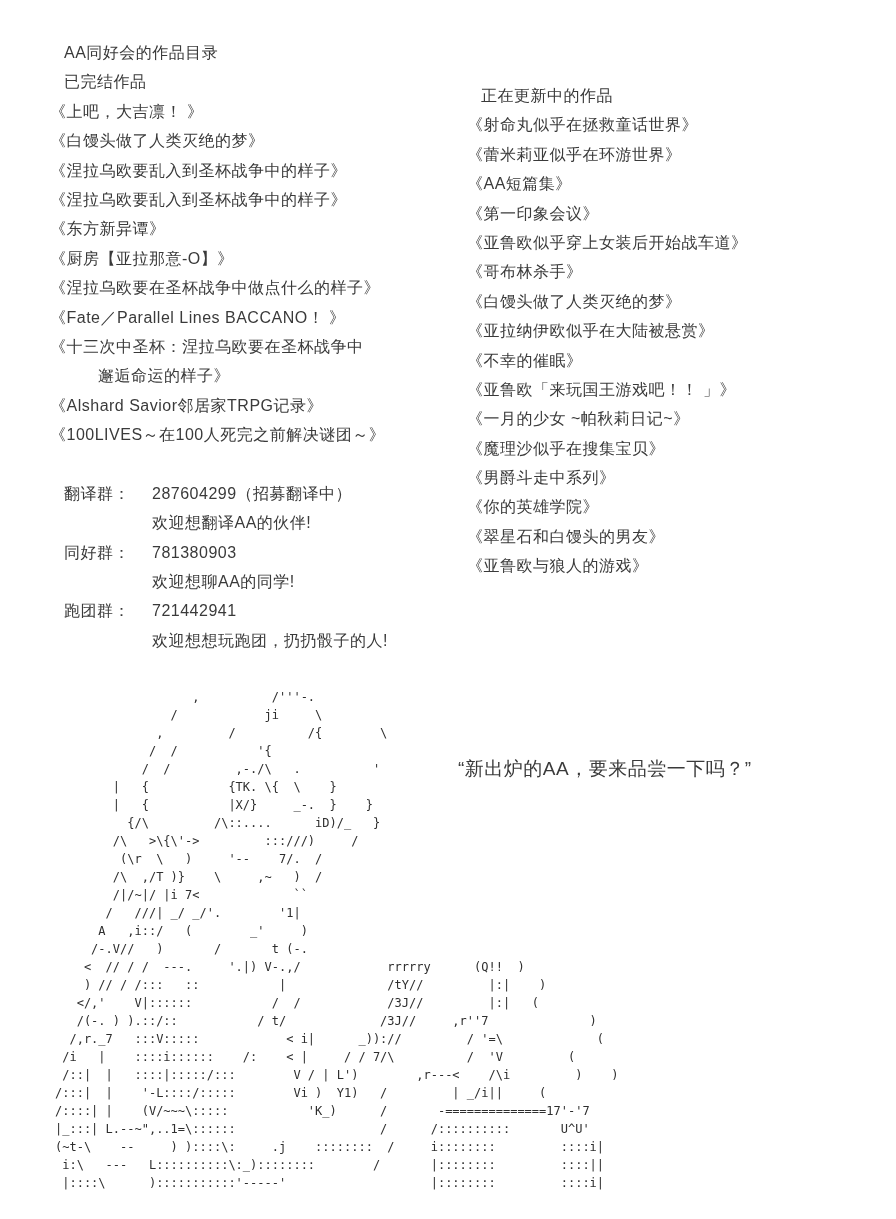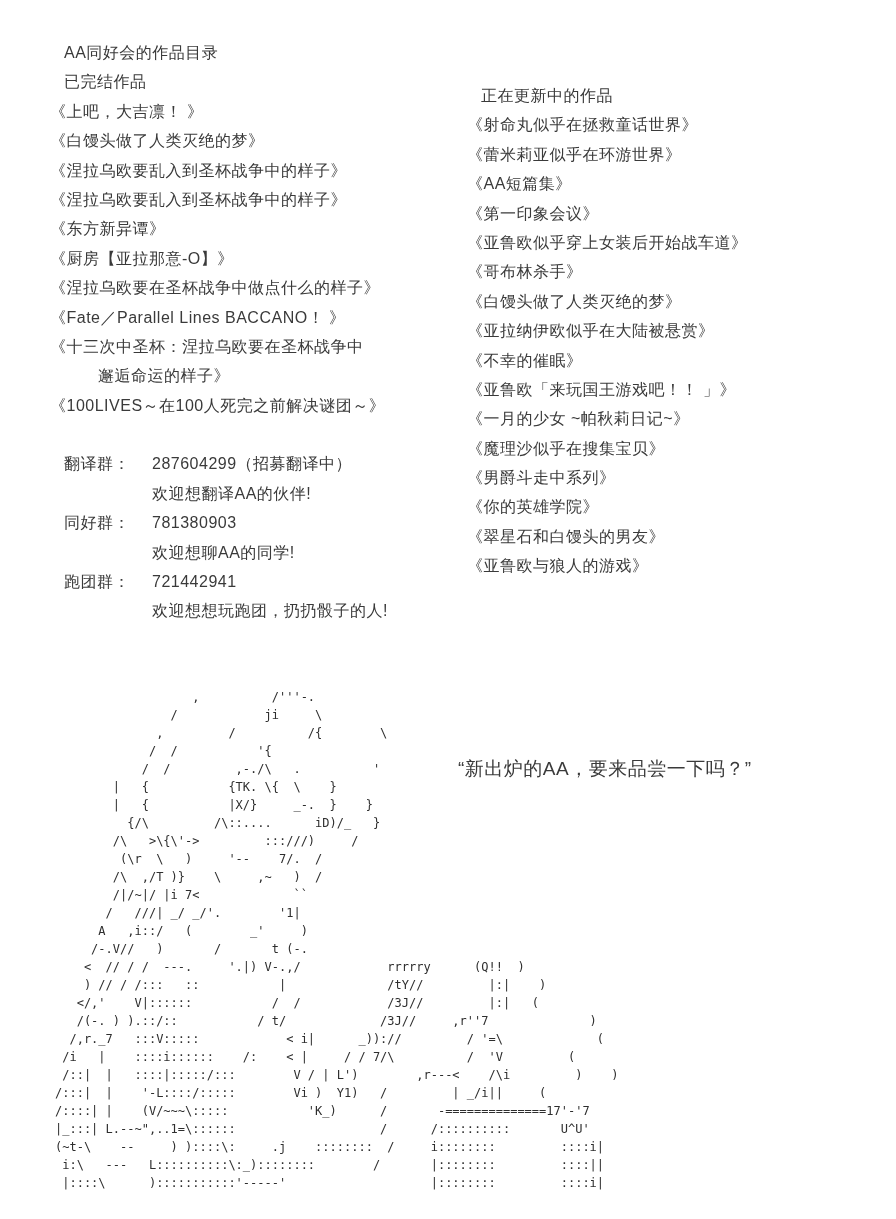--- a/index.html
+++ b/index.html
@@ -57,20 +57,21 @@
     <div class="line">《上吧，大吉凛！ 》</div>
     <div class="line">《白馒头做了人类灭绝的梦》</div>
     <div class="line">《涅拉乌欧要乱入到圣杯战争中的样子》</div>
     <div class="line">《涅拉乌欧要乱入到圣杯战争中的样子》</div>
     <div class="line">《东方新异谭》</div>
     <div class="line">《厨房【亚拉那意-O】》</div>
     <div class="line">《涅拉乌欧要在圣杯战争中做点什么的样子》</div>
     <div class="line">《Fate／Parallel Lines BACCANO！ 》</div>
     <div class="line">《十三次中圣杯：涅拉乌欧要在圣杯战争中</div>
     <div class="line cont">邂逅命运的样子》</div>
+    <div class="line">《Alshard Savior邻居家TRPG记录》</div>
     <div class="line">《100LIVES～在100人死完之前解决谜团～》</div>
     <div class="spacer"></div>
     <div class="group-row">
       <span class="group-label head">翻译群：</span>
       <span>287604299（招募翻译中）</span>
     </div>
     <div class="group-row">
       <span class="group-label head"></span>
       <span>欢迎想翻译AA的伙伴!</span>
     </div>

